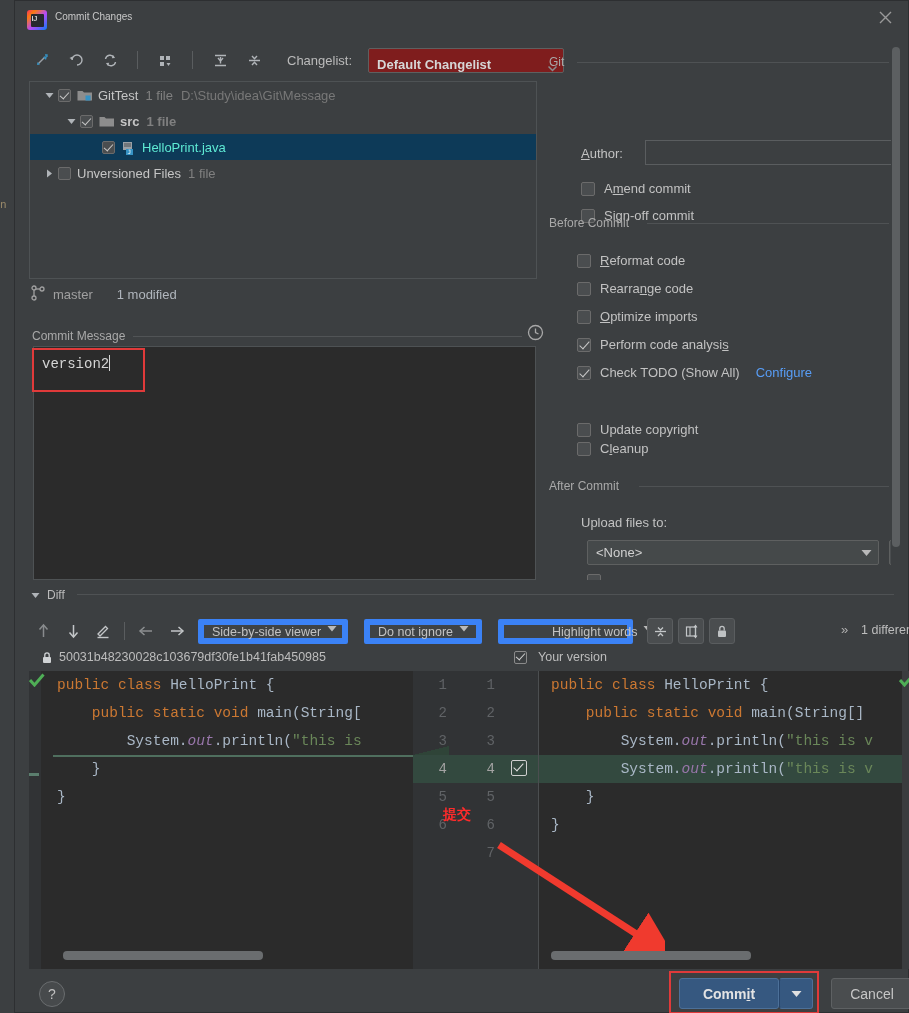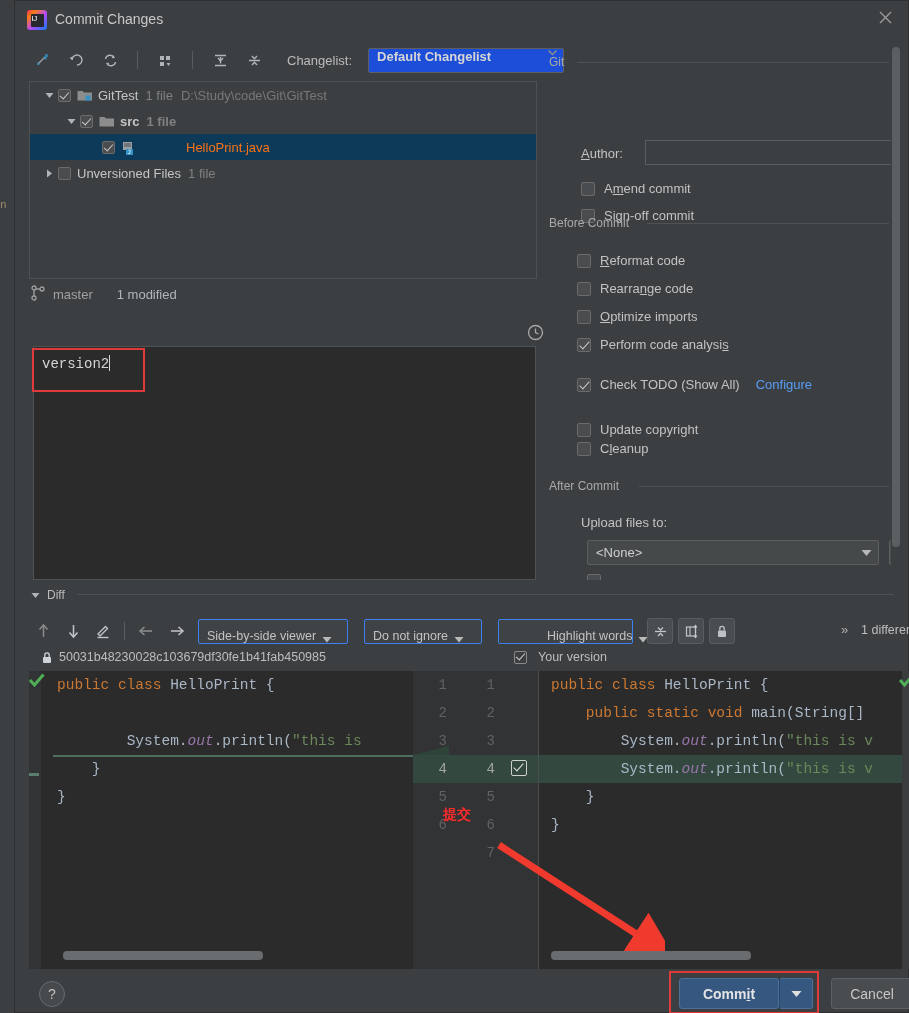--- a/index.html
+++ b/index.html
@@ -82,21 +82,21 @@
     position: absolute;
     left: 1px; top: 0px;
     font-size: 8px;
     color: #fff;
     font-family: "Liberation Sans", sans-serif;
     letter-spacing: -0.5px;
   }
   .title-text {
     position: absolute;
     left: 40px; top: 10px;
-    font-size: 14px;
+    font-size: 10px;
     color: #c8c8c8;
   }
   .close-btn {
     position: absolute;
     right: 0; top: 0;
     width: 46px; height: 32px;
     display: flex; align-items: center; justify-content: center;
     cursor: pointer;
   }
   .close-btn svg { display: block; }
@@ -124,25 +124,25 @@
   .changelist-label {
     margin-left: 12px;
     font-size: 13px;
     color: #bbbbbb;
     white-space: nowrap;
   }
   .combo {
     margin-left: 8px;
     width: 196px;
     height: 25px;
-    background: #1d4ed8;
+    background: #7f1d1d;
     border: 1px solid #5e6060;
     border-radius: 2px;
     display: flex;
-    align-items: flex-start;
+    align-items: flex-end;
     box-sizing: border-box;
     cursor: pointer;
   }
   .combo .val {
     flex: 1;
     padding-left: 8px;
     font-size: 13px;
     color: #d6d6d6;
     font-weight: bold;
     white-space: nowrap;
@@ -197,21 +197,21 @@
     border: solid #c8c8c8;
     border-width: 0 1.6px 1.6px 0;
     transform: rotate(42deg);
   }
   .folder-ic {
     width: 16px; height: 13px;
     margin-right: 5px;
     flex: 0 0 16px;
   }
   .node-name { color: #c5c5c5; }
-  .node-name.link { color: #f97316; margin-left: 44px; }
+  .node-name.link { color: #5eead4; }
   .node-meta { color: #808080; margin-left: 7px; }
   .node-path { color: #787878; margin-left: 8px; }
 
   
   .branch-line {
     position: absolute;
     left: 16px; top: 284px;
     display: flex;
     align-items: center;
     gap: 8px;
@@ -430,23 +430,23 @@
   .dbtn.framed {
     background: #4a4d4f;
     border: 1px solid #5a5d5f;
     box-sizing: border-box;
     width: 26px;
     margin-left: 3px;
   }
   .dcombo {
     height: 25px;
     background: #3f4345;
-    border: 1px solid #3b82f6;
+    border: 6px solid #3b82f6;
     border-radius: 2px;
-    display: flex; align-items: flex-end;
+    display: flex; align-items: flex-start;
     padding: 0 4px 0 8px;
     box-sizing: border-box;
     margin-left: 6px;
     cursor: pointer;
   }
   .dcombo .v { font-size: 12.5px; color: #c2c2c2; white-space: nowrap; }
   .dcombo .a { margin-left: 6px; display: flex; align-items: center; }
   .dmeta {
     position: absolute;
     left: 846px; top: 622px;
@@ -806,21 +806,21 @@
       </div>
       <div class="cbx checked"></div>
       <span class="folder-ic">
         <svg width="16" height="13" viewBox="0 0 16 13">
           <path d="M0.5,2 L5.5,2 L7,3.6 L15,3.6 L15,11.5 L0.5,11.5 Z" fill="#8d8d8d"></path>
           <rect x="8.5" y="6.5" width="5" height="5" fill="#3592c4"></rect>
         </svg>
       </span>
       <span class="node-name">GitTest</span>
       <span class="node-meta">1 file</span>
-      <span class="node-path">D:\Study\code\Git\GitTest</span>
+      <span class="node-path">D:\Study\idea\Git\Message</span>
     </div>
 
     <div class="tree-row" style="padding-left:32px;font-weight:bold;">
       <div class="tri">
         <svg width="9" height="7" viewBox="0 0 9 7">
             <path d="M0.5,1 L8.5,1 L4.5,6 Z" fill="#b0b4b8"></path>
           </svg>
       </div>
       <div class="cbx checked"></div>
       <span class="folder-ic">
@@ -865,20 +865,24 @@
         <circle cx="3" cy="13" r="2" fill="none" stroke="#a0a0a0" stroke-width="1.3"></circle>
         <circle cx="11" cy="4" r="2" fill="none" stroke="#a0a0a0" stroke-width="1.3"></circle>
         <path d="M3,5 L3,11" stroke="#a0a0a0" stroke-width="1.3"></path>
         <path d="M5,4 L9,4" stroke="#a0a0a0" stroke-width="1.3"></path>
       </svg>
     </span>
     <span class="branch-name">master</span>
     <span class="branch-mod">1 modified</span>
   </div>
 
+  <div class="sec-head" style="left:17px; top:328px; width:490px;">
+    <span>Commit Message</span>
+    <span class="line" style="flex:1;"></span>
+  </div>
   <div class="clock-ic">
     <svg width="17" height="17" viewBox="0 0 17 17">
       <circle cx="8.5" cy="8.5" r="7" fill="none" stroke="#a8a8a8" stroke-width="1.3"></circle>
       <path d="M8.5,4.5 L8.5,8.5 L11.5,10" stroke="#a8a8a8" stroke-width="1.3" fill="none"></path>
     </svg>
   </div>
 
   <div class="msg-area">
     <div class="msg-text"><span>version2</span><span class="caret"></span></div>
   </div>
@@ -913,21 +917,21 @@
       <span class="opt-label">Rearra<u>n</u>ge code</span>
     </div>
     <div class="opt-row" style="left:28px; top:264px;">
       <span class="opt-cbx"></span>
       <span class="opt-label"><u>O</u>ptimize imports</span>
     </div>
     <div class="opt-row" style="left:28px; top:292px;">
       <span class="opt-cbx checked"></span>
       <span class="opt-label">Perform code analysi<u>s</u></span>
     </div>
-    <div class="opt-row" style="left:28px; top:332px;">
+    <div class="opt-row" style="left:28px; top:320px;">
       <span class="opt-cbx checked"></span>
       <span class="opt-label">Check TODO (Show All)</span>
       <span class="cfg-link">Configure</span>
     </div>
     <div class="opt-row" style="left:28px; top:348px;margin-top:48px;">
       <span class="opt-cbx"></span>
       <span class="opt-label">C<u>l</u>eanup</span>
     </div>
     <div class="opt-row" style="left:28px; top:377px;">
       <span class="opt-cbx"></span>
@@ -1055,20 +1059,21 @@
     </span>
     <span class="rev-hash">50031b48230028c103679df30fe1b41fab450985</span>
     <span class="your-ver-cbx"></span>
     <span class="your-ver-lbl">Your version</span>
   </div>
 
   <div class="editor-wrap" id="editor-left">
     <div class="left-marker"></div>
     <div class="thin-green"></div>
     <div class="code-line" style="top:0px;"><span class="kw">public class</span> <span class="cls">HelloPrint</span> {</div>
+    <div class="code-line" style="top:28px;">    <span class="kw">public static void</span> <span class="cls">main</span>(<span class="cls">String</span>[</div>
     <div class="code-line" style="top:56px;">        <span class="cls">System</span>.<span class="fld">out</span>.println(<span class="st">"this is</span></div>
     <div class="code-line" style="top:84px;">    }</div>
     <div class="code-line" style="top:112px;">}</div>
     <div class="hscroll" style="left:34px; bottom:9px; width:200px;"></div>
   </div>
   <div class="ok-check-l">
     <svg width="16" height="14" viewBox="0 0 16 14">
         <path d="M1,7 L5.5,12 L14.5,1.5" stroke="#4fae56" stroke-width="3" fill="none"></path>
       </svg>
   </div>

